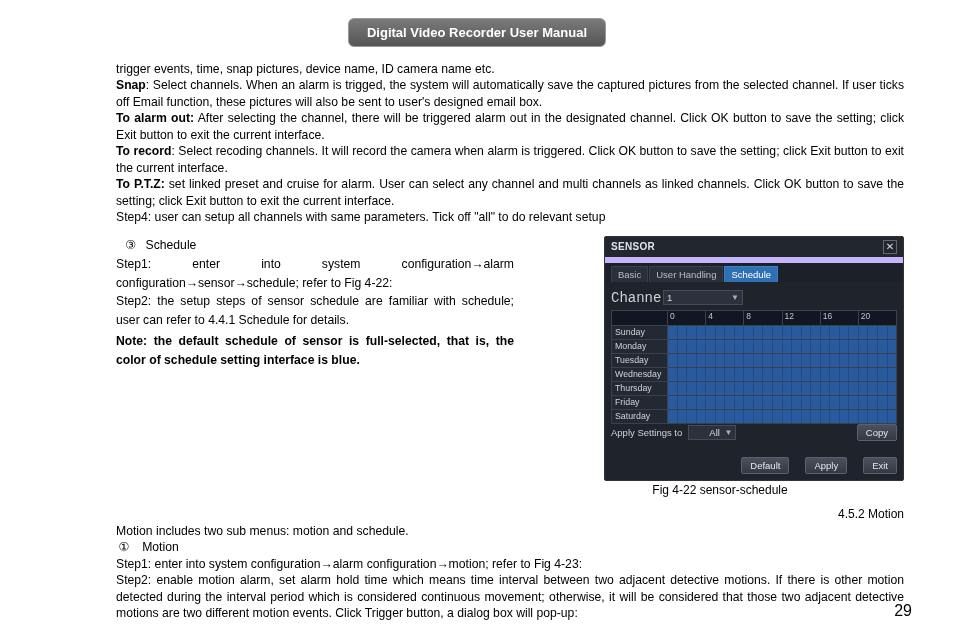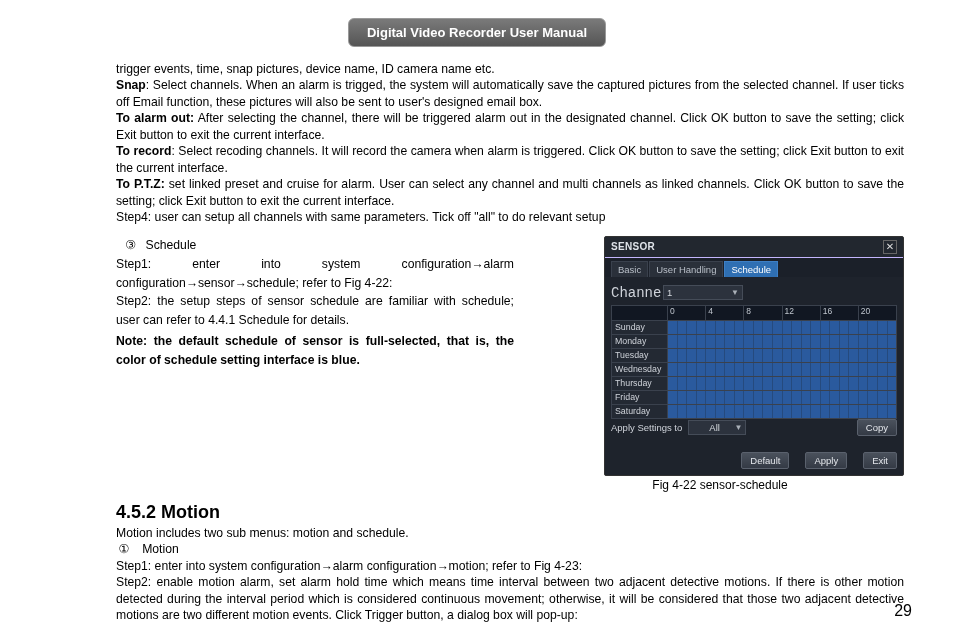--- a/index.html
+++ b/index.html
@@ -25,31 +25,31 @@
     font-weight: bold;
     font-size: 13px;
   }
   .content { padding: 0 50px 0 116px; }
   .para { text-align: justify; line-height: 1.35; }
   .para .bold { font-weight: bold; }
   .cols { display: flex; margin-top: 10px; }
   .col-left { flex: 0 0 420px; padding-right: 22px; text-align: justify; line-height: 1.55; }
   .col-right { flex: 1; }
   .circled { display:inline-block; width:16px; text-align:center; }
-  .section-title { font-weight: bold; font-size: 18px; margin-top: 10px; margin-bottom: 2px; }
+  .section-title { font-weight: normal; font-size: 12px; margin-top: 10px; margin-bottom: 2px; text-align: right; }
   .page-number { position: absolute; right: 42px; bottom: 16px; font-size: 16px; }
   .fig-caption { text-align: center; font-size: 12px; margin-top: 2px; }
 
   
   .sensor-window {
     width: 300px; background:#1b2029; border:1px solid #333; color:#cfd3da;
     font-size: 10px; border-radius:2px; margin-left:auto; margin-right:0;
   }
   .sw-titlebar { display:flex; justify-content:space-between; align-items:center;
-    padding:3px 6px; border-bottom:1px solid #c4b5fd; background:#22272f;}
+    padding:3px 6px; border-bottom:6px solid #c4b5fd; background:#22272f;}
   .sw-title { font-weight:bold; letter-spacing:0.3px; color:#dfe3e9; font-size:10px;}
   .sw-close { width:14px; height:14px; border:1px solid #666; color:#ddd; text-align:center;
     line-height:12px; font-size:10px; cursor:default;}
   .sw-tabs { display:flex; gap:1px; padding:3px 6px 0 6px; font-size:9.5px;}
   .sw-tab { padding:2px 6px; background:#2a303a; color:#b9bfc8; border:1px solid #3a414d; border-bottom:none;}
   .sw-tab.active { background:#2f6fb3; color:#fff; border-color:#3d7fc5;}
   .sw-body { padding:4px 6px 6px 6px; background:#1e232c;}
   .sw-row { display:flex; align-items:center; gap:6px; margin:4px 0;}
   .sw-label { width:46px; font-size:14px;font-family:Liberation Mono, monospace;}
   .sw-select { background:#2c323d; border:1px solid #454c58; color:#d7dbe0; height:15px;
@@ -333,21 +333,21 @@
                     <div class="sw-cell"></div>
                     <div class="sw-cell"></div>
                     <div class="sw-cell"></div>
                     <div class="sw-cell"></div>
                   </div>
                 </div>
               </div>
           </div>
           <div class="sw-footer">
             <span>Apply Settings to</span>
-            <div class="sw-select" style="width:58px;padding-left:20px;">
+            <div class="sw-select" style="width:48px;padding-left:20px;">
               <span>All</span>
               <span class="car">▼</span>
             </div>
             <div style="flex:1"></div>
             <div class="sw-btn">Copy</div>
           </div>
           <div class="sw-btnrow">
             <div class="sw-btn">Default</div>
             <div class="sw-btn">Apply</div>
             <div class="sw-btn">Exit</div>

